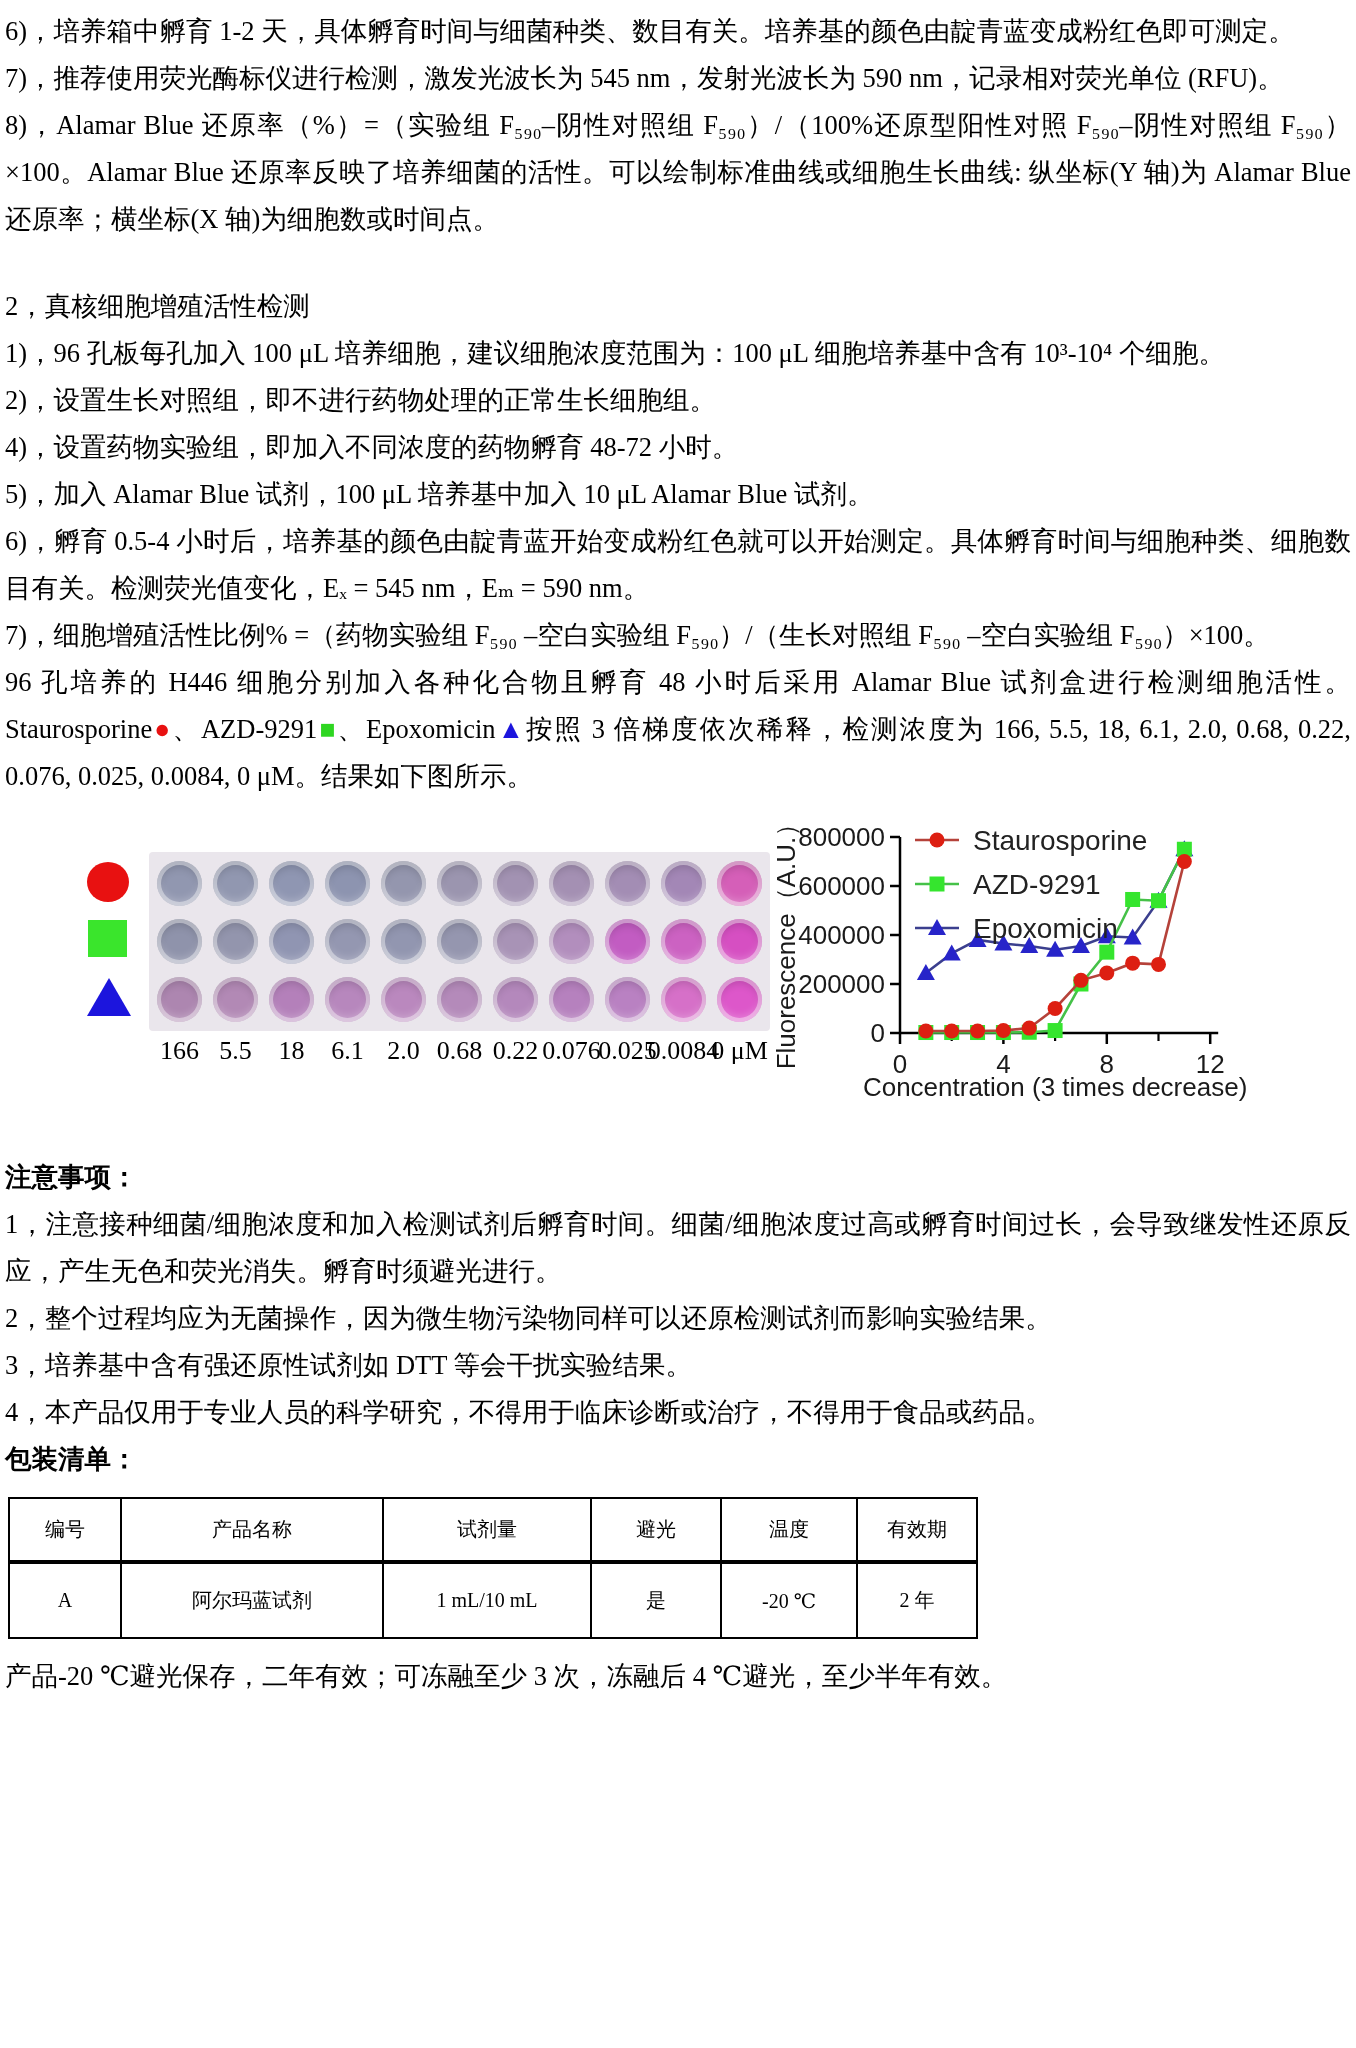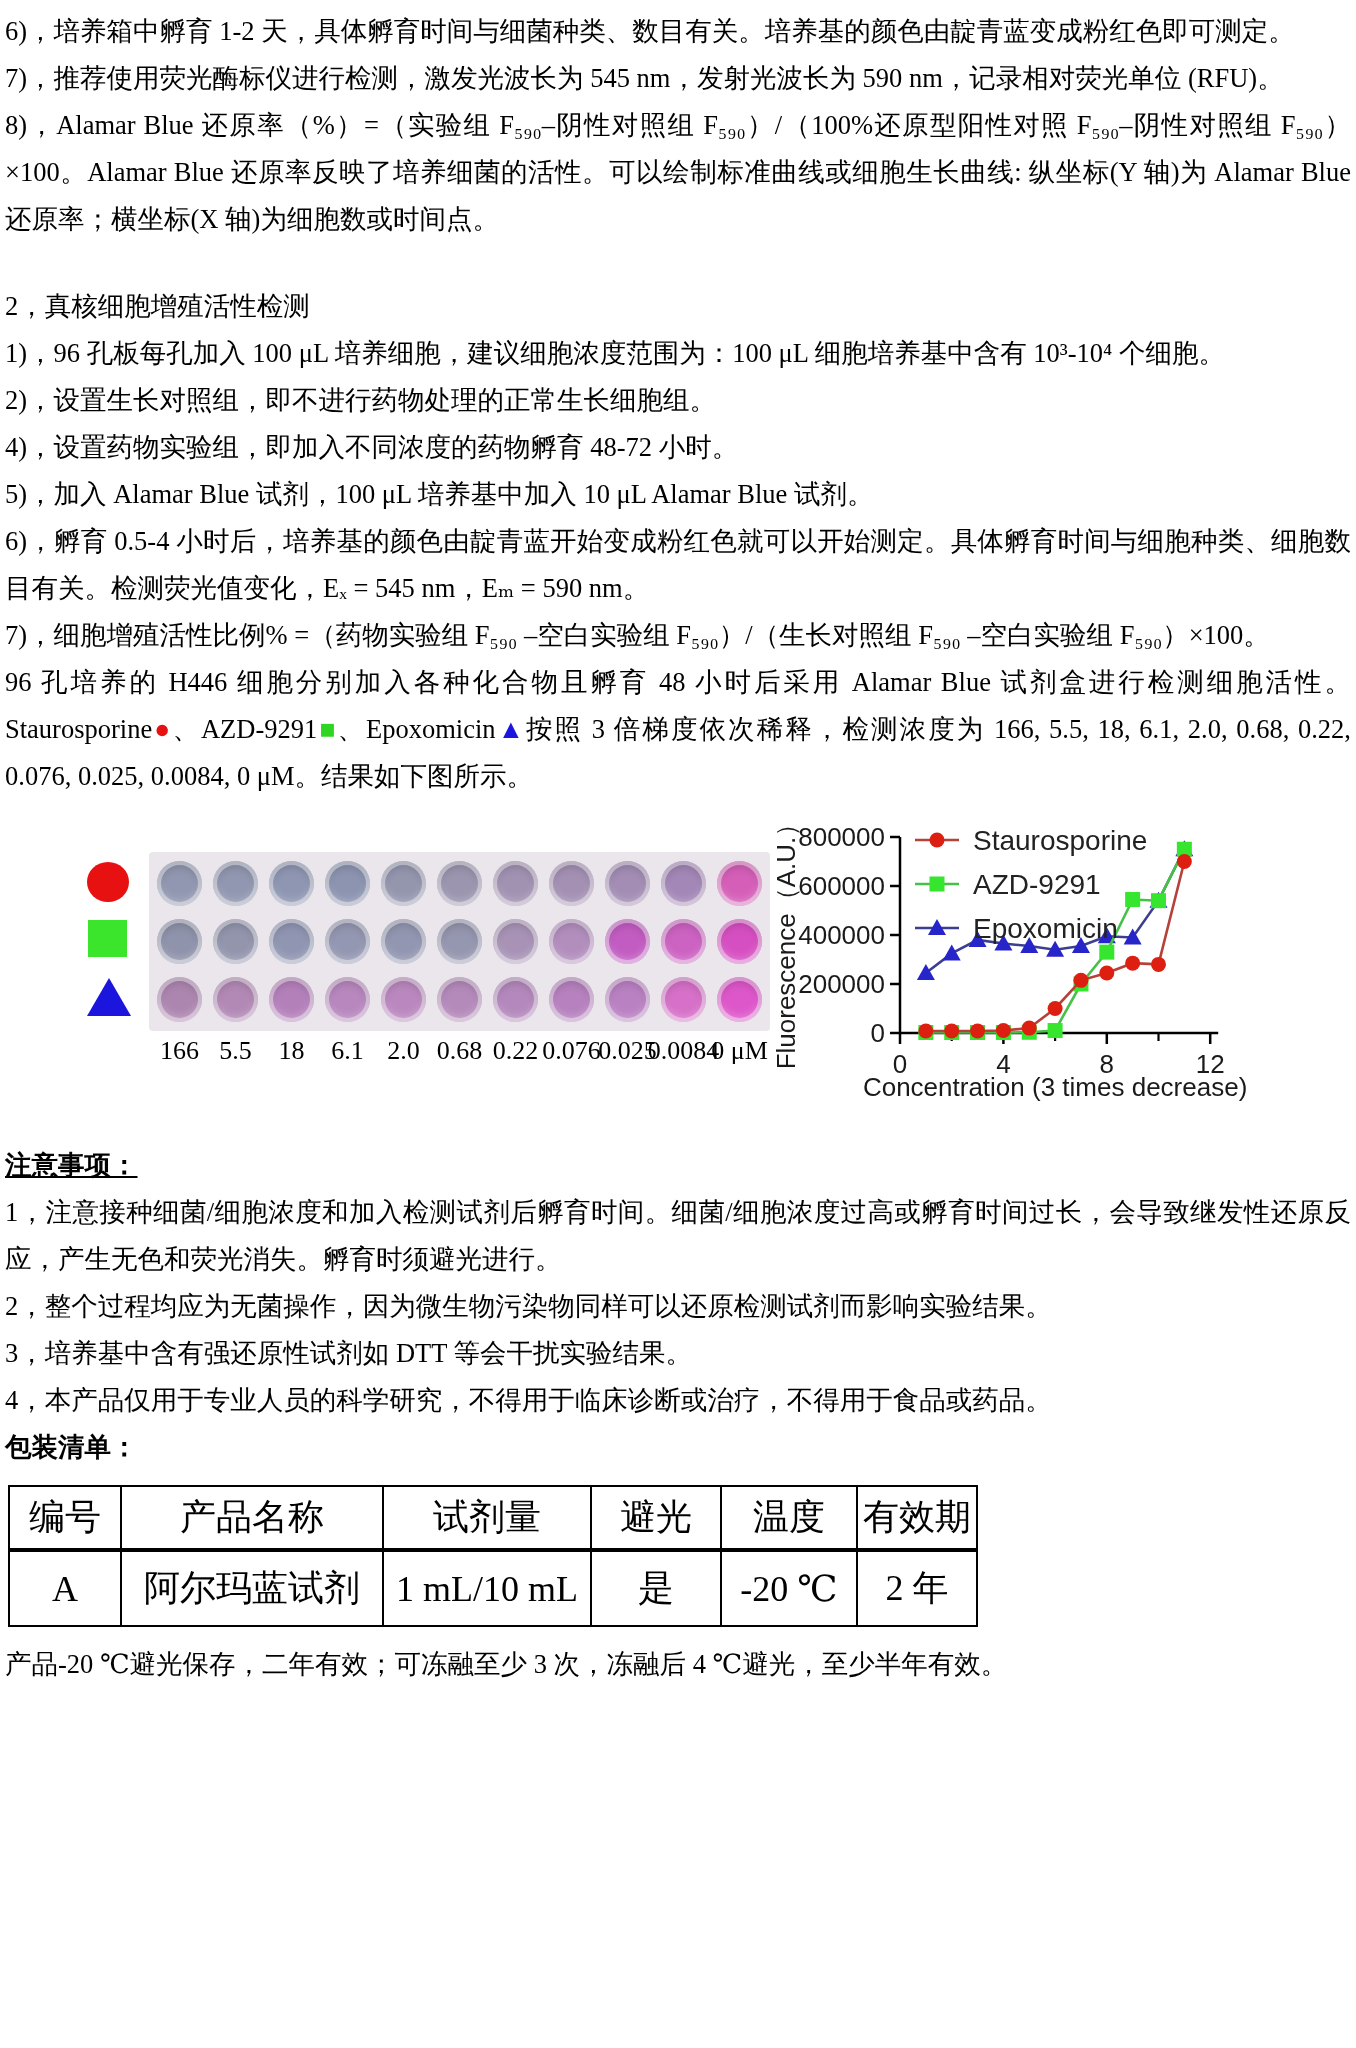--- a/index.html
+++ b/index.html
@@ -8,21 +8,21 @@
     font-family:"Liberation Serif","DejaVu Serif",serif;
     overflow:hidden;
   }
   .content { padding:8px 5px 0 5px; }
   .ln {
     margin:0; font-size:26.5px; line-height:47px;
     text-align:justify;
   }
   .gap-top { margin-top:40px; }
   .bold { font-weight:bold; }
-  .notes-head { margin-top:24px;text-decoration:underline; }
+  .notes-head { margin-top:36px; }
 
   
   .figure-row { position:relative; height:318px; }
   .plate-group { position:absolute; left:82px; top:52px; display:flex; align-items:flex-start; }
   .shape-col { position:relative; width:46px; height:230px; flex:0 0 46px; }
   .shape-circle { position:absolute; left:0; top:10px; width:42px; height:40px; border-radius:50%; }
   .shape-square { position:absolute; left:1px; top:68px; width:39px; height:37px; }
   .shape-triangle { position:absolute; left:0; top:126px; width:0; height:0;
     border-left:22px solid transparent; border-right:22px solid transparent;
     border-bottom:38px solid #1c15dd; }
@@ -44,21 +44,21 @@
   .conc { text-align:center; white-space:nowrap; justify-self:center; }
 
   .chart { position:absolute; left:762px; top:0; }
   .chart text.tick { font:26px "Liberation Sans","DejaVu Sans",sans-serif; fill:#1a1a1a; }
   .chart text.legend { font:28px "Liberation Sans","DejaVu Sans",sans-serif; fill:#222; }
   .chart text.axis-label { font:26px "Liberation Sans","DejaVu Sans",sans-serif; fill:#1a1a1a; }
 
   
   .pack-table {
     border-collapse:collapse; margin:14px 0 0 3px;
-    font-size:36px;
+    font-size:20px;
   }
   .pack-table th, .pack-table td {
     border:2px solid #000; text-align:center; font-weight:normal; padding:0;
   }
   .pack-table thead tr { height:64px; border-bottom:4px solid #000; }
   .pack-table thead th { border-bottom:4px solid #000; }
   .pack-table tbody tr { height:76px; }
   .footer { margin-top:14px; }
 </style>
 </head>

